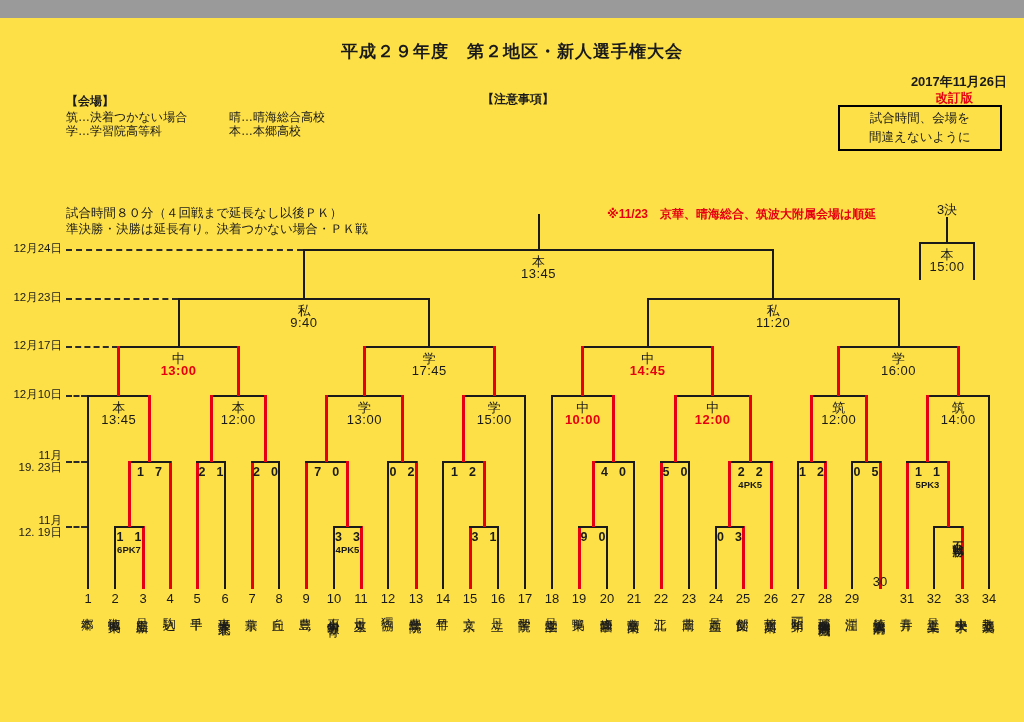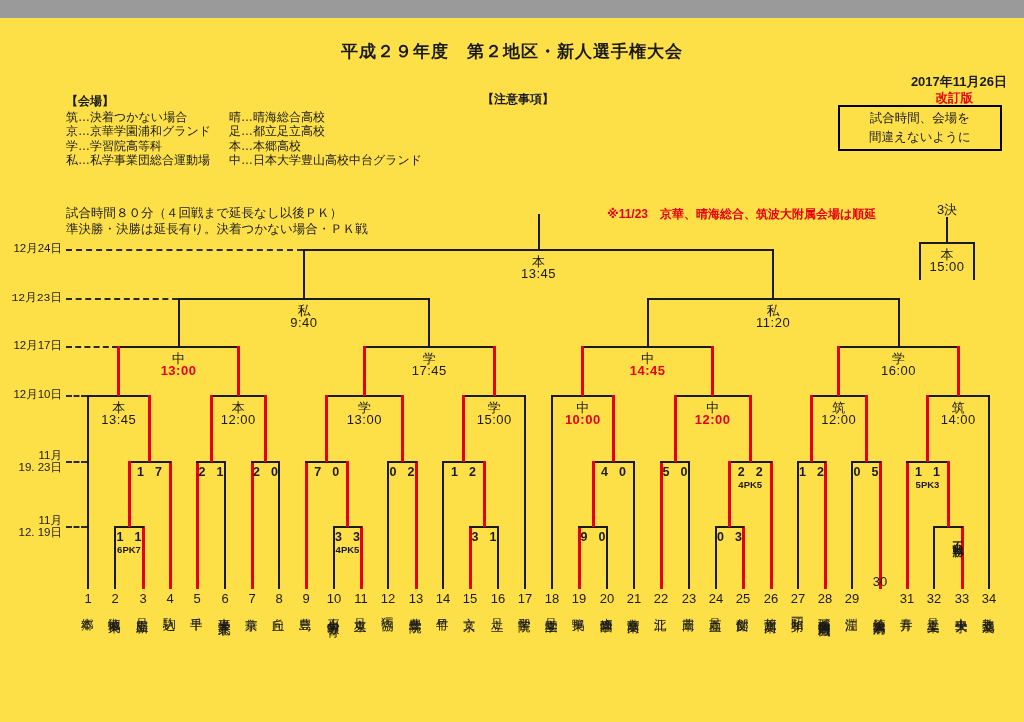--- a/index.html
+++ b/index.html
@@ -46,43 +46,41 @@
   <div class="revlabel">改訂版</div>
   <div class="noticebox">
     <div>試合時間、会場を</div>
     <div>間違えないように</div>
   </div>
 
   <div class="venues">
     <div class="lg-head">【会場】</div>
     <div id="venue-rows">
         <div class="vrow"><span class="c1">筑…決着つかない場合</span><span>晴…晴海総合高校</span></div>
-        <div class="vrow"><span class="c1">京…京華学園浦和グランド</span><span>足…都立足立高校</span></div>
         <div class="vrow"><span class="c1">学…学習院高等科</span><span>本…本郷高校</span></div>
-        <div class="vrow"><span class="c1">私…私学事業団総合運動場</span><span>中…日本大学豊山高校中台グランド</span></div>
       </div>
   </div>
 
   <div class="notes">
     <div class="lg-head">【注意事項】</div>
   </div>
 
   <div class="rules">
     <div>試合時間８０分（４回戦まで延長なし以後ＰＫ）</div>
     <div>準決勝・決勝は延長有り。決着つかない場合・ＰＫ戦</div>
   </div>
 
   <div class="postpone">※11/23　京華、晴海総合、筑波大附属会場は順延</div>
 
   <div id="bracket">
       <div class="datelabel" style="top: 225px;">
         <div>12月24日</div>
       </div>
       <div class="dashline" style="left: 66px; top: 231px; width: 237px;"></div>
-      <div class="datelabel" style="top: 274px; font-family: Liberation Mono, monospace;">
+      <div class="datelabel" style="top: 274px;">
         <div>12月23日</div>
       </div>
       <div class="dashline" style="left: 66px; top: 280px; width: 112px;"></div>
       <div class="datelabel" style="top: 322px;">
         <div>12月17日</div>
       </div>
       <div class="dashline" style="left: 66px; top: 328px; width: 52px;"></div>
       <div class="datelabel" style="top: 371px;">
         <div>12月10日</div>
       </div>

